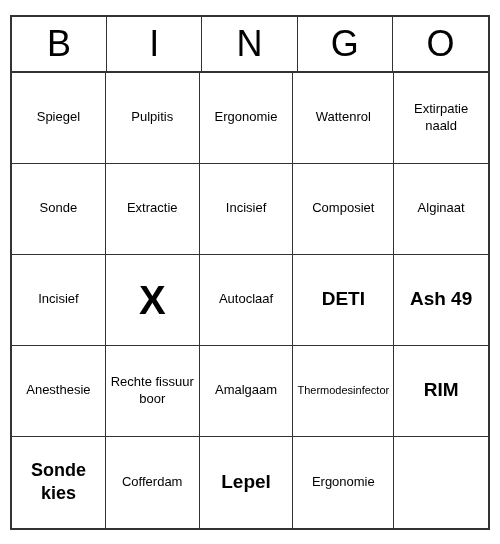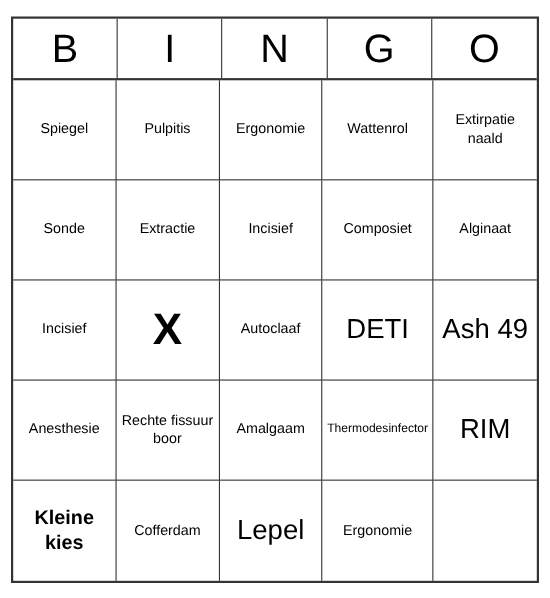--- a/index.html
+++ b/index.html
@@ -63,22 +63,22 @@
 
     .bingo-cell:nth-child(5n) {
       border-right: none;
     }
 
     .bingo-cell:nth-child(n+21) {
       border-bottom: none;
     }
 
     .bingo-cell.large-text {
-      font-size: 25px;
-      font-weight: normal;
+      font-size: 19px;
+      font-weight: bold;
     }
 
     .bingo-cell.x-cell {
       font-size: 40px;
       font-weight: bold;
     }
 
     .bingo-cell.medium-text {
       font-size: 18px;
       font-weight: bold;
@@ -113,18 +113,18 @@
       <div class="bingo-cell">Incisief</div>
       <div class="bingo-cell x-cell">X</div>
       <div class="bingo-cell">Autoclaaf</div>
       <div class="bingo-cell large-text">DETI</div>
       <div class="bingo-cell large-text">Ash 49</div>
       <div class="bingo-cell">Anesthesie</div>
       <div class="bingo-cell">Rechte fissuur boor</div>
       <div class="bingo-cell">Amalgaam</div>
       <div class="bingo-cell small-text">Thermodesinfector</div>
       <div class="bingo-cell large-text">RIM</div>
-      <div class="bingo-cell medium-text">Kleine kies</div>
+      <div class="bingo-cell medium-text">Sonde kies</div>
       <div class="bingo-cell">Cofferdam</div>
       <div class="bingo-cell large-text">Lepel</div>
       <div class="bingo-cell">Ergonomie</div>
     </div>
 </div>
 
 </body></html>

